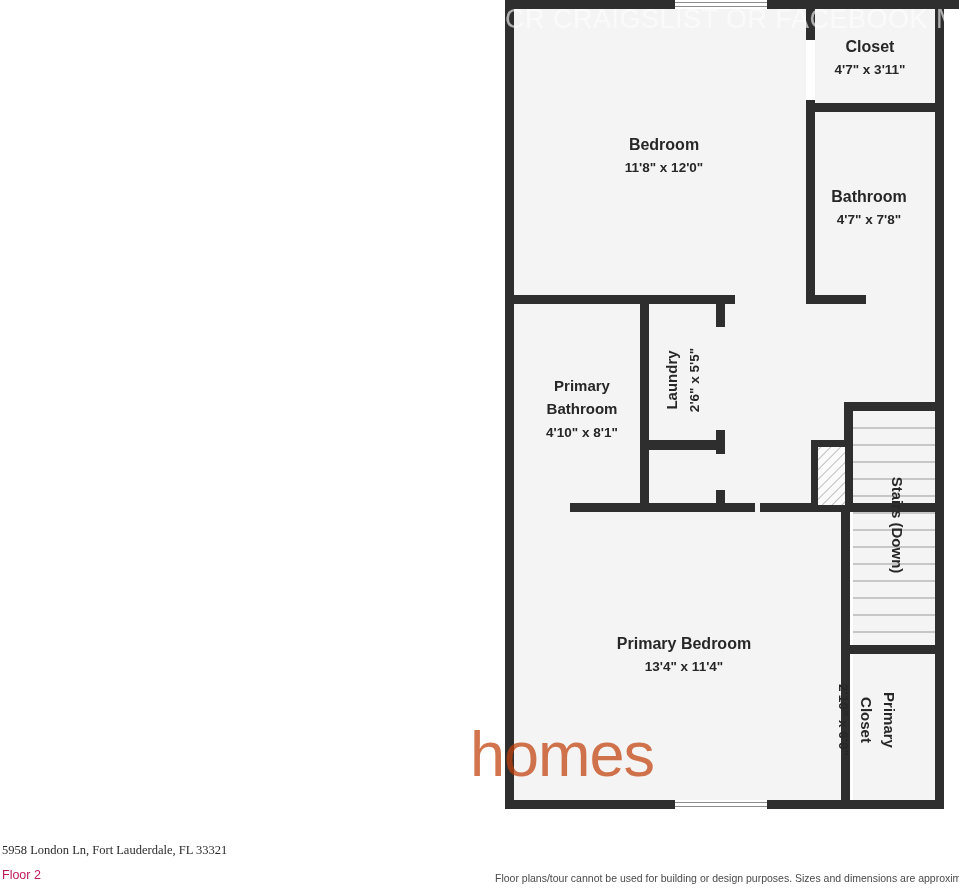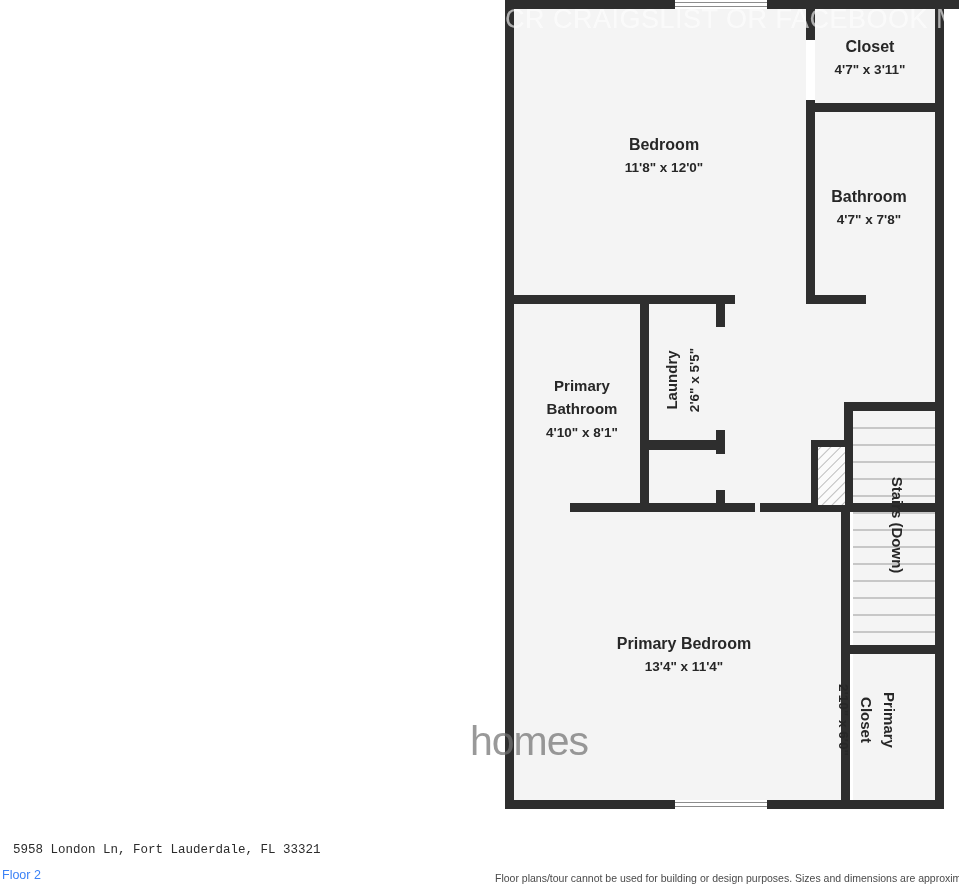--- a/index.html
+++ b/index.html
@@ -62,44 +62,44 @@
     line-height: 34px;
     white-space: nowrap;
     overflow: hidden;
     pointer-events: none;
   }
   .wm-center {
     position: absolute;
     left: 470px;
     top: 718px;
     width: 420px;
-    color: #737373;
+    color: #c2410c;
     opacity: 0.72;
     font-family: "Liberation Sans", sans-serif;
-    font-size: 41px;
+    font-size: 63px;
     letter-spacing: -1px;
     white-space: nowrap;
     pointer-events: none;
   }
 
   .addr-line {
     position: absolute;
-    left: 13px;
+    left: 2px;
     top: 843px;
     font-size: 12.5px;
     color: #2b2b2b;
-    font-family: Liberation Mono, monospace;
+    font-family: Liberation Serif, serif;
     white-space: nowrap;
   }
   .floor-line {
     position: absolute;
     left: 2px;
     top: 868px;
     font-size: 12.5px;
-    color: #3b82f6;
+    color: #be185d;
     font-family: "Liberation Sans", sans-serif;
     white-space: nowrap;
   }
   .disclaimer {
     position: absolute;
     left: 495px;
     top: 872px;
     font-size: 10.5px;
     color: #4a4a4a;
     font-family: "Liberation Sans", sans-serif;

